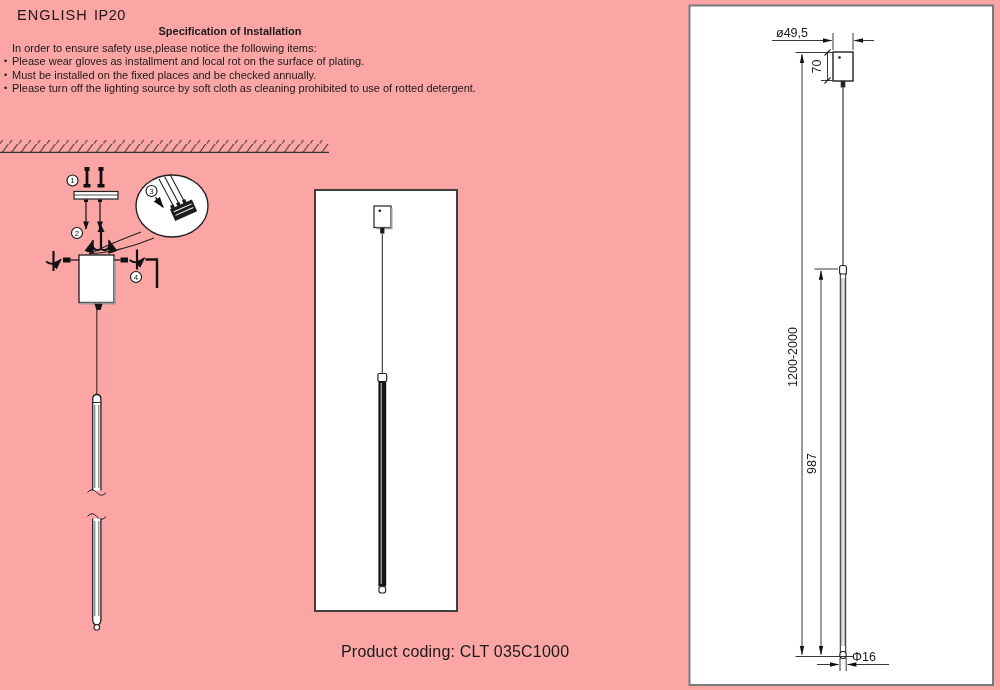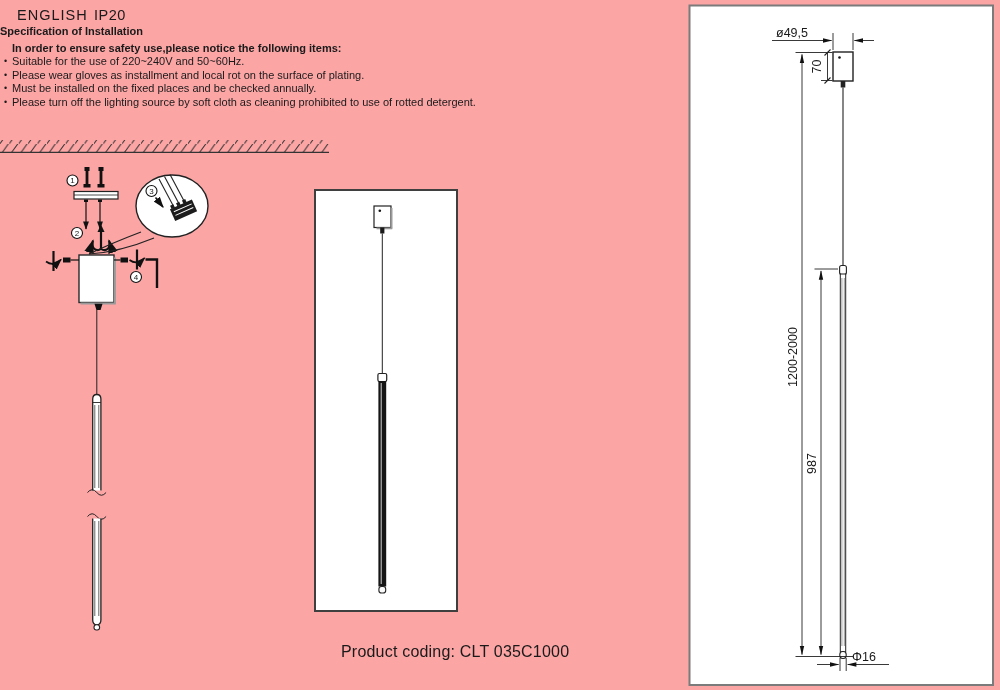--- a/index.html
+++ b/index.html
@@ -1,43 +1,42 @@
 <!DOCTYPE html>
 <html><head>
 <meta charset="utf-8">
 <style>
   html,body{margin:0;padding:0;background:#fff;}
   .page{position:relative;width:1000px;height:690px;background:#fca5a5;overflow:hidden;
         font-family:"Liberation Sans", sans-serif;color:#1a1a1a;}
   .abs{position:absolute;}
   .hdr-lang{left:17px;top:7px;font-size:14.5px;letter-spacing:1px;}
   .hdr-ip{left:94px;top:7px;font-size:14.5px;letter-spacing:0.5px;}
-  .spec-title{left:0;top:25px;width:460px;text-align:left;font-size:11px;font-weight:bold;}
+  .spec-title{left:0;top:25px;width:460px;text-align:center;font-size:11px;font-weight:bold;}
   .spec-text{left:4px;top:42px;font-size:11px;line-height:13.4px;white-space:nowrap;}
-  .spec-intro{padding-left:8px;font-weight:bold;}
+  .spec-intro{padding-left:8px;}
   .spec-li .b{display:inline-block;width:8px;font-size:9px;vertical-align:1px;}
   .mid-box{left:314px;top:189px;width:140px;height:419px;border:2px solid #3f3f3f;background:#fff;}
   .coding{left:341px;top:643px;font-size:16px;letter-spacing:0.2px;}
   svg{position:absolute;}
   svg text{font-family:"Liberation Sans", sans-serif;fill:#1a1a1a;}
   .dimtxt{font-size:12.5px;}
   .stepnum{font-size:8px;}
 </style>
 </head>
 <body>
 
 <div class="page">
 
   <span class="abs hdr-lang">ENGLISH</span>
   <span class="abs hdr-ip">IP20</span>
 
   <div class="abs spec-title">Specification of Installation</div>
   <div class="abs spec-text">
     <div class="spec-intro">In order to ensure safety use,please notice the following items:</div>
-    <div class="spec-li"><span class="b">•</span><span>Suitable for the use of 220~240V and 50~60Hz.</span></div>
     <div class="spec-li"><span class="b">•</span><span>Please wear gloves as installment and local rot on the surface of plating.</span></div>
     <div class="spec-li"><span class="b">•</span><span>Must be installed on the fixed places and be checked annually.</span></div>
     <div class="spec-li"><span class="b">•</span><span>Please turn off the lighting source by soft cloth as cleaning prohibited to use of rotted detergent.</span></div>
   </div>
 
   <svg style="left:0;top:0" width="340" height="660" viewBox="0 0 340 660">
     <defs>
       <pattern id="hatch" width="9.4" height="12" patternUnits="userSpaceOnUse">
         <path d="M-1,13 L9,-1" stroke="#333" stroke-width="1" fill="none"></path>
       </pattern>

